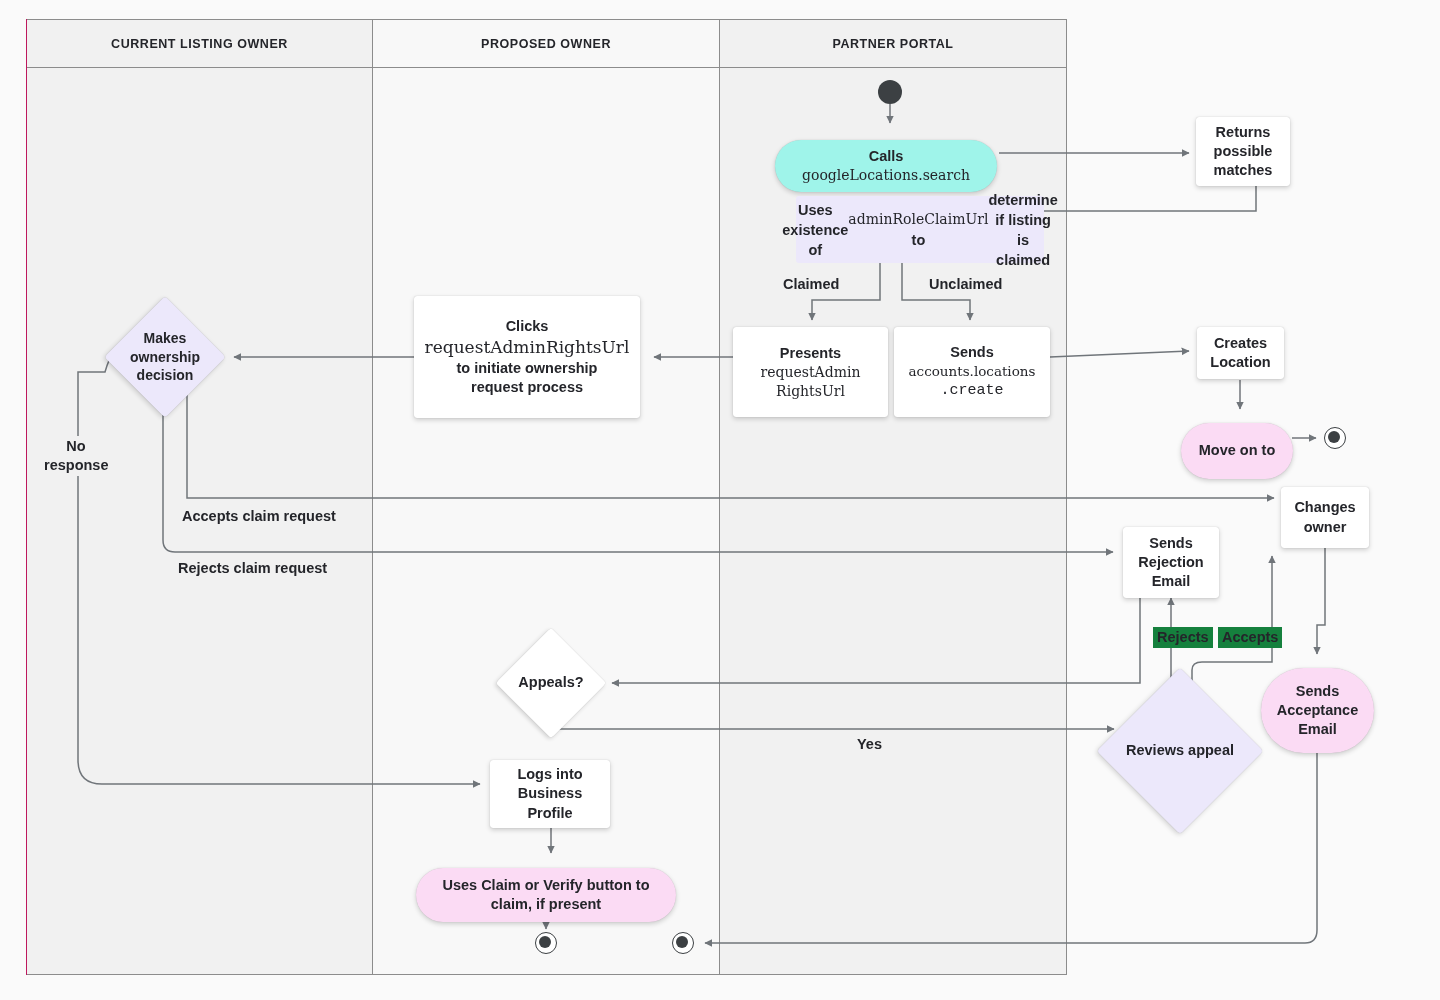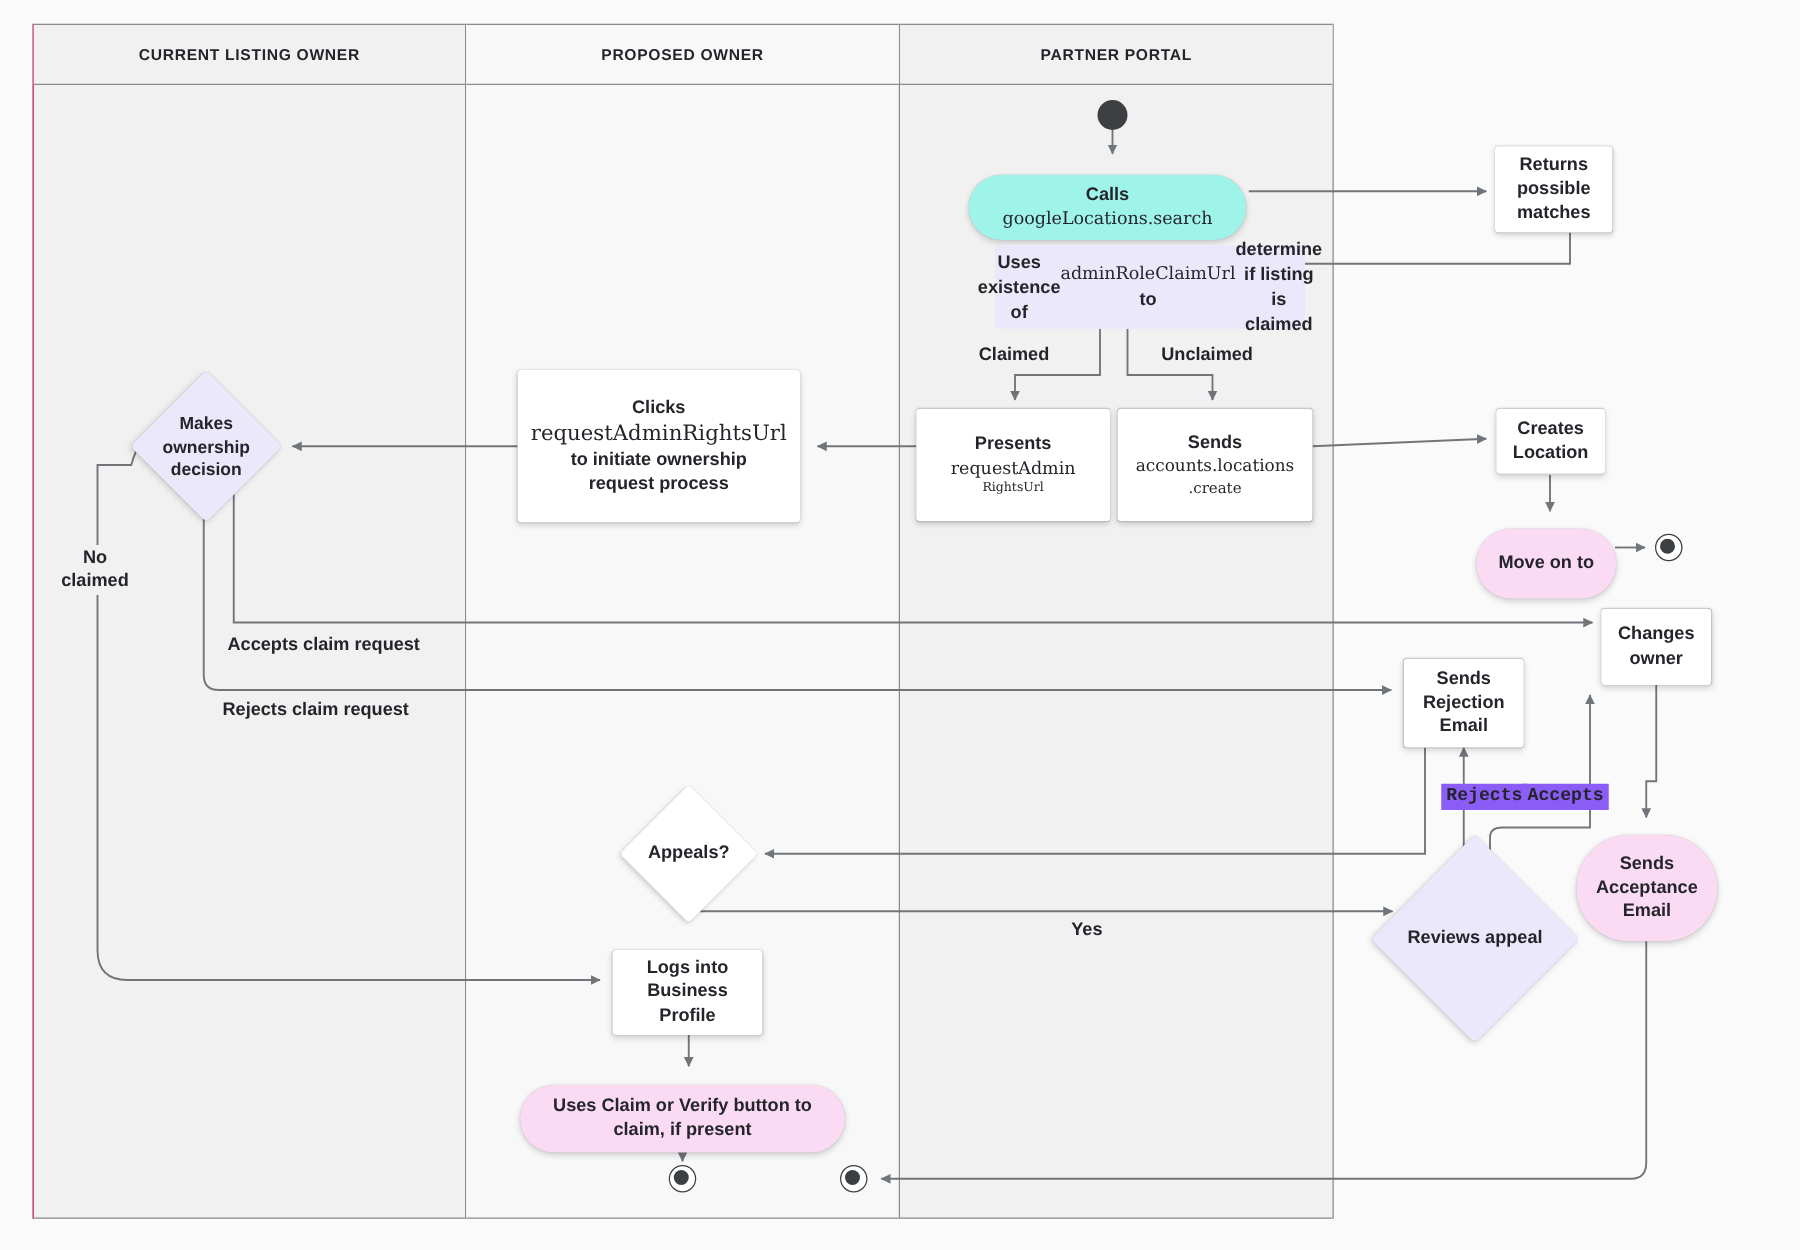--- a/index.html
+++ b/index.html
@@ -121,21 +121,21 @@
     position: absolute;
     font-size: 14.5px;
     font-weight: bold;
     color: #24252a;
     line-height: 1.3;
     text-align: center;
     white-space: pre-line;
     padding: 1px 4px;
   }
   .elabel.on-odd  { background: #f1f1f1; }
-  .elabel.on-even { background: #8b5cf6; font-family: Liberation Mono, monospace; }
+  .elabel.on-even { background: #15803d; }
 </style>
 </head>
 <body>
 
 <div id="canvas">
 
   <div class="lane lane-odd" style="left:26px; width:347px;">
     <div class="lane-head">CURRENT LISTING OWNER</div>
     <div class="lane-bottom"></div>
   </div>
@@ -215,27 +215,27 @@
     <div><span class="mono-b" style="font-size:14px;">adminRoleClaimUrl</span><span> to</span></div>
     <div>determine if listing is claimed</div>
   </div>
 
   <div class="elabel on-odd" style="left:779px; top:274px;">Claimed</div>
   <div class="elabel on-odd" style="left:925px; top:274px;">Unclaimed</div>
 
   <div class="node box" style="left:733px; top:327px; width:155px; height:90px; flex-direction:column;">
     <div>Presents</div>
     <div class="mono-b" style="font-size:14px;">requestAdmin</div>
-    <div class="mono-b" style="font-size:10px;">RightsUrl</div>
+    <div class="mono-b" style="font-size:14px;">RightsUrl</div>
   </div>
 
   <div class="node box" style="left:894px; top:327px; width:156px; height:90px; flex-direction:column;">
     <div>Sends</div>
     <div class="mono-b" style="font-size:13.5px;">accounts.locations</div>
-    <div class="mono-b" style="font-size:12px;">.create</div>
+    <div class="mono-b" style="font-size:15px;font-family:Liberation Mono, monospace;">.create</div>
   </div>
 
   <div class="node box" style="left:1197px; top:327px; width:87px; height:52px;">
     <span>Creates Location</span>
   </div>
 
   <div class="node pill pill-pink" style="left:1181px; top:410px; width:112px; height:56px;">
     <span>Move on to</span>
   </div>
 
@@ -247,21 +247,21 @@
     <div>to initiate ownership</div>
     <div>request process</div>
   </div>
 
   <div class="node diamond d-lav" style="left:122px; top:314px; width:86px; height:86px;">
     <div class="dshape"></div>
     <div class="dlabel" style="font-size:14px;">Makes ownership decision</div>
   </div>
 
   <div class="elabel on-odd" style="left:40px; top:436px; width:72px;">No
-claimed</div>
+response</div>
 
   <div class="elabel on-odd" style="left:178px; top:506px;">Accepts claim request</div>
 
   <div class="elabel on-odd" style="left:174px; top:558px;">Rejects claim request</div>
 
   <div class="node box" style="left:1281px; top:487px; width:88px; height:61px;">
     <span>Changes owner</span>
   </div>
 
   <div class="node box" style="left:1123px; top:527px; width:96px; height:71px;">

